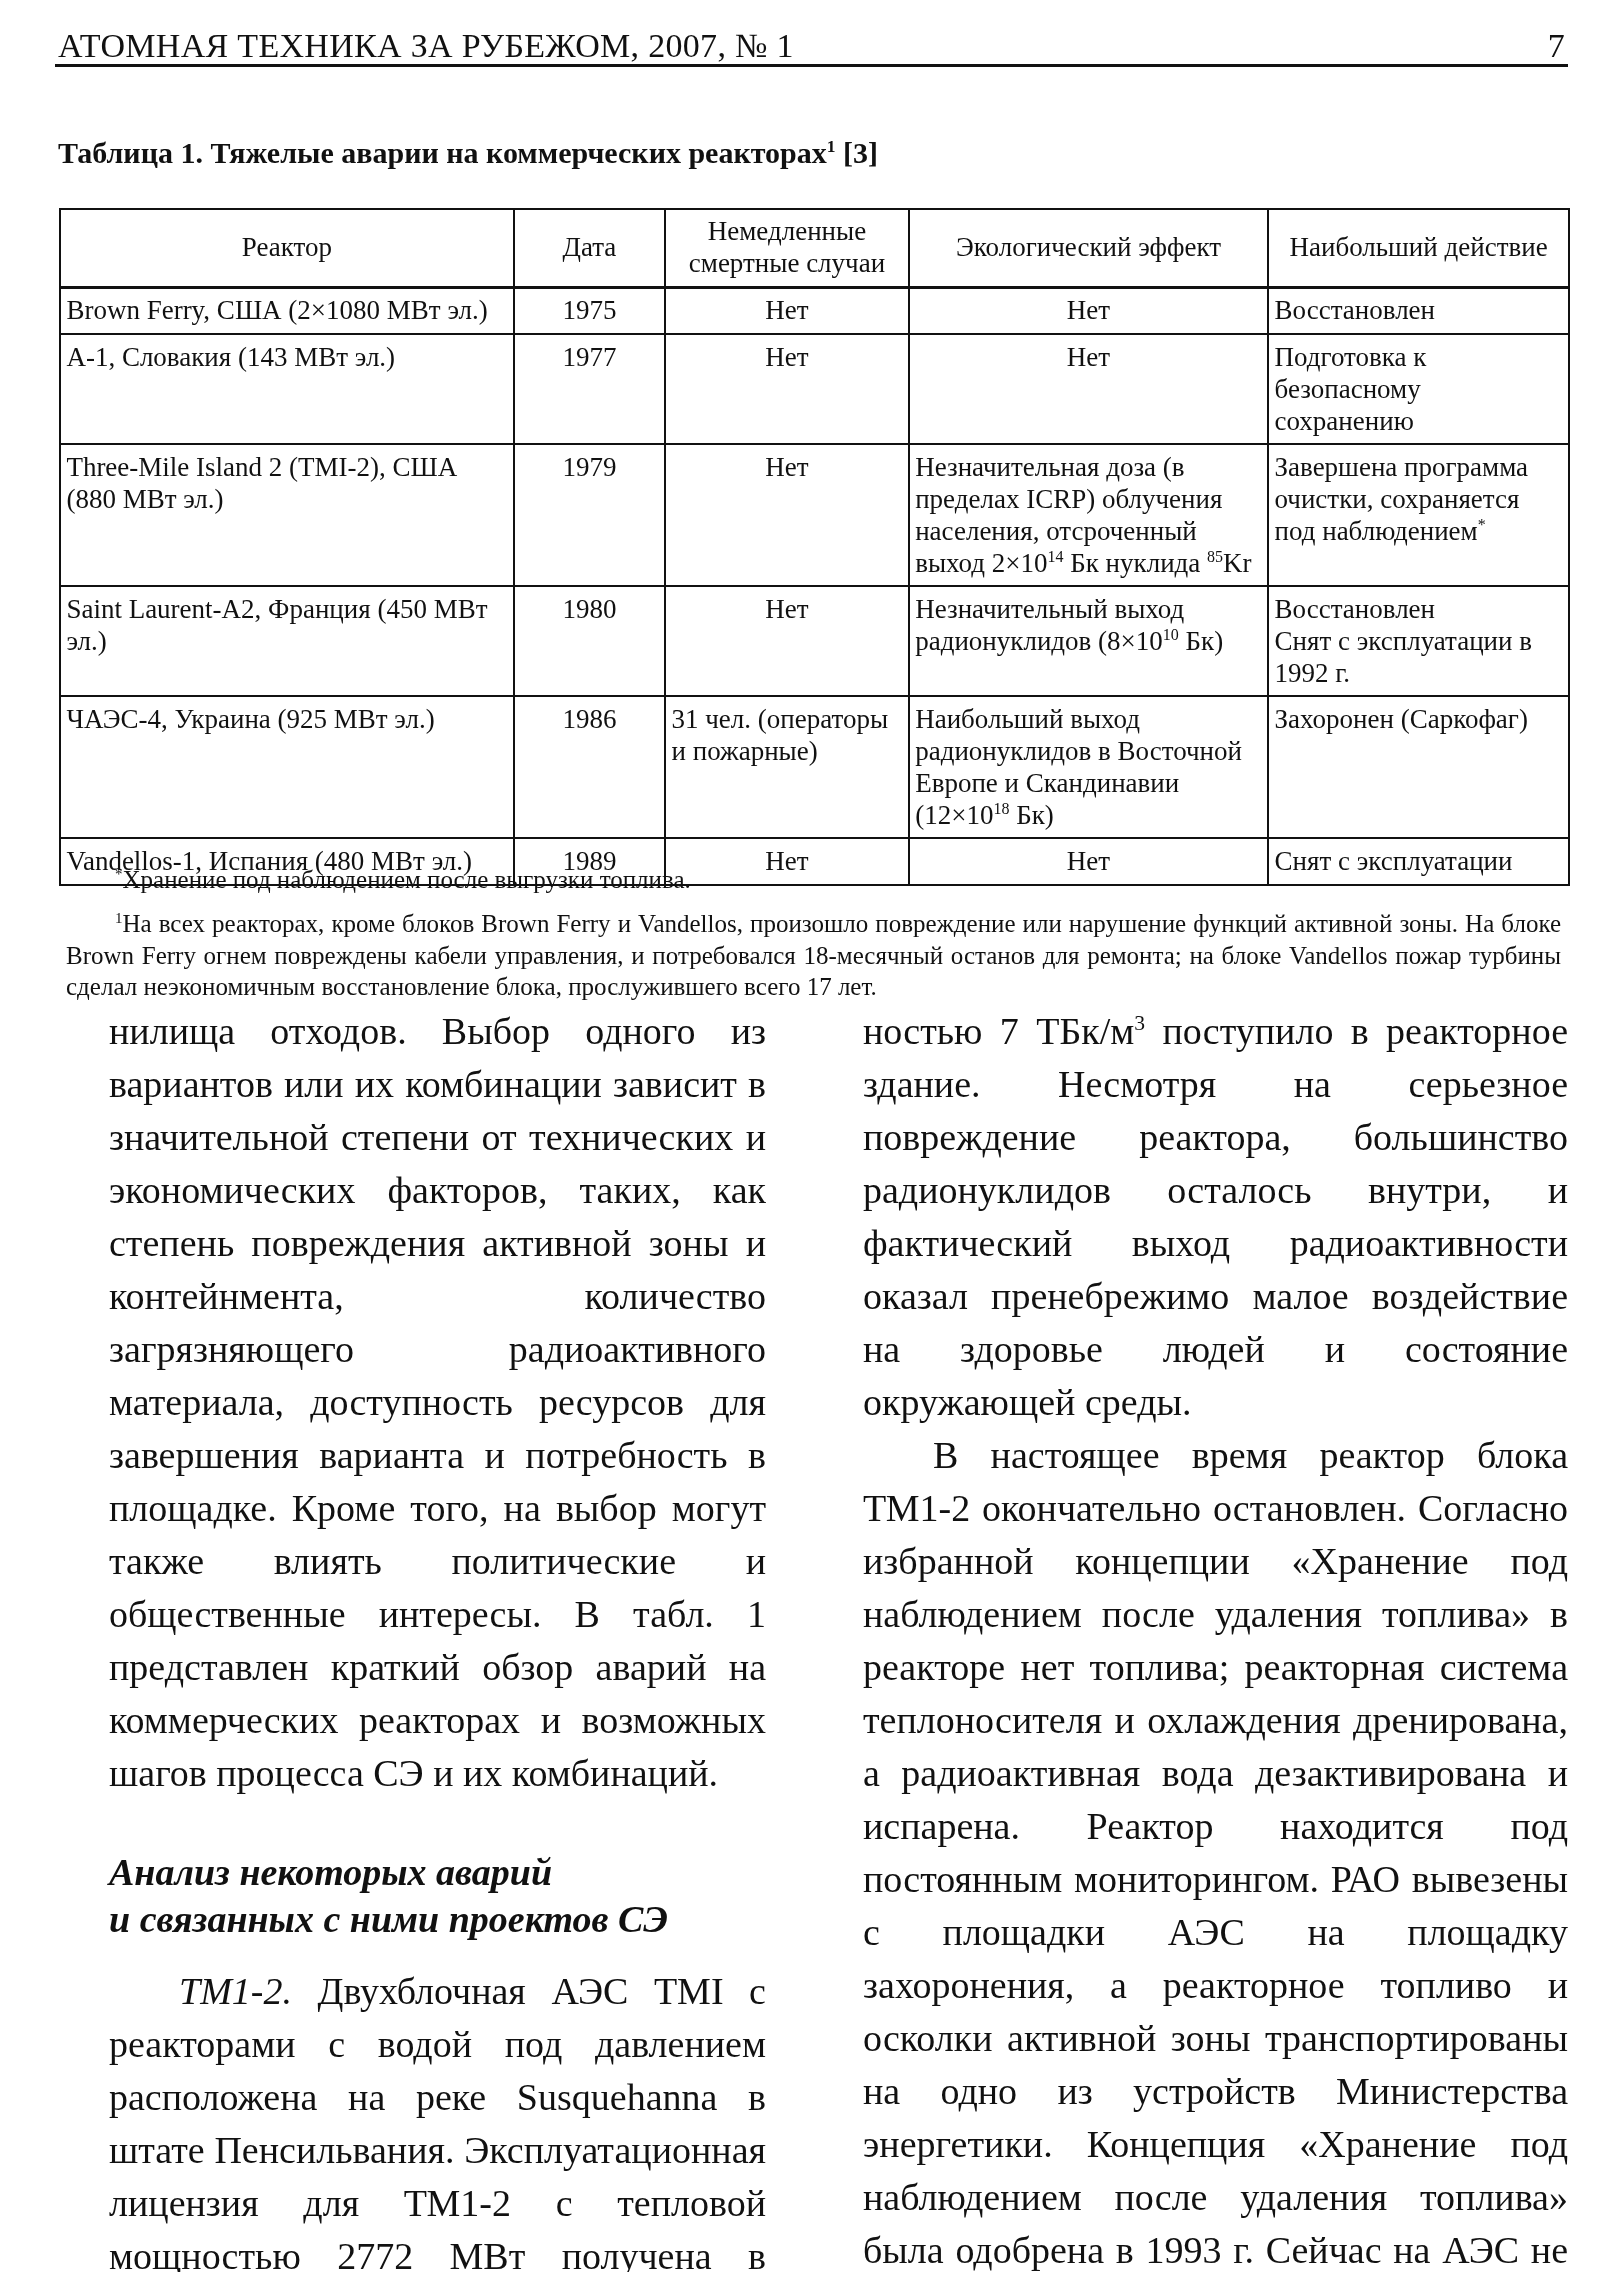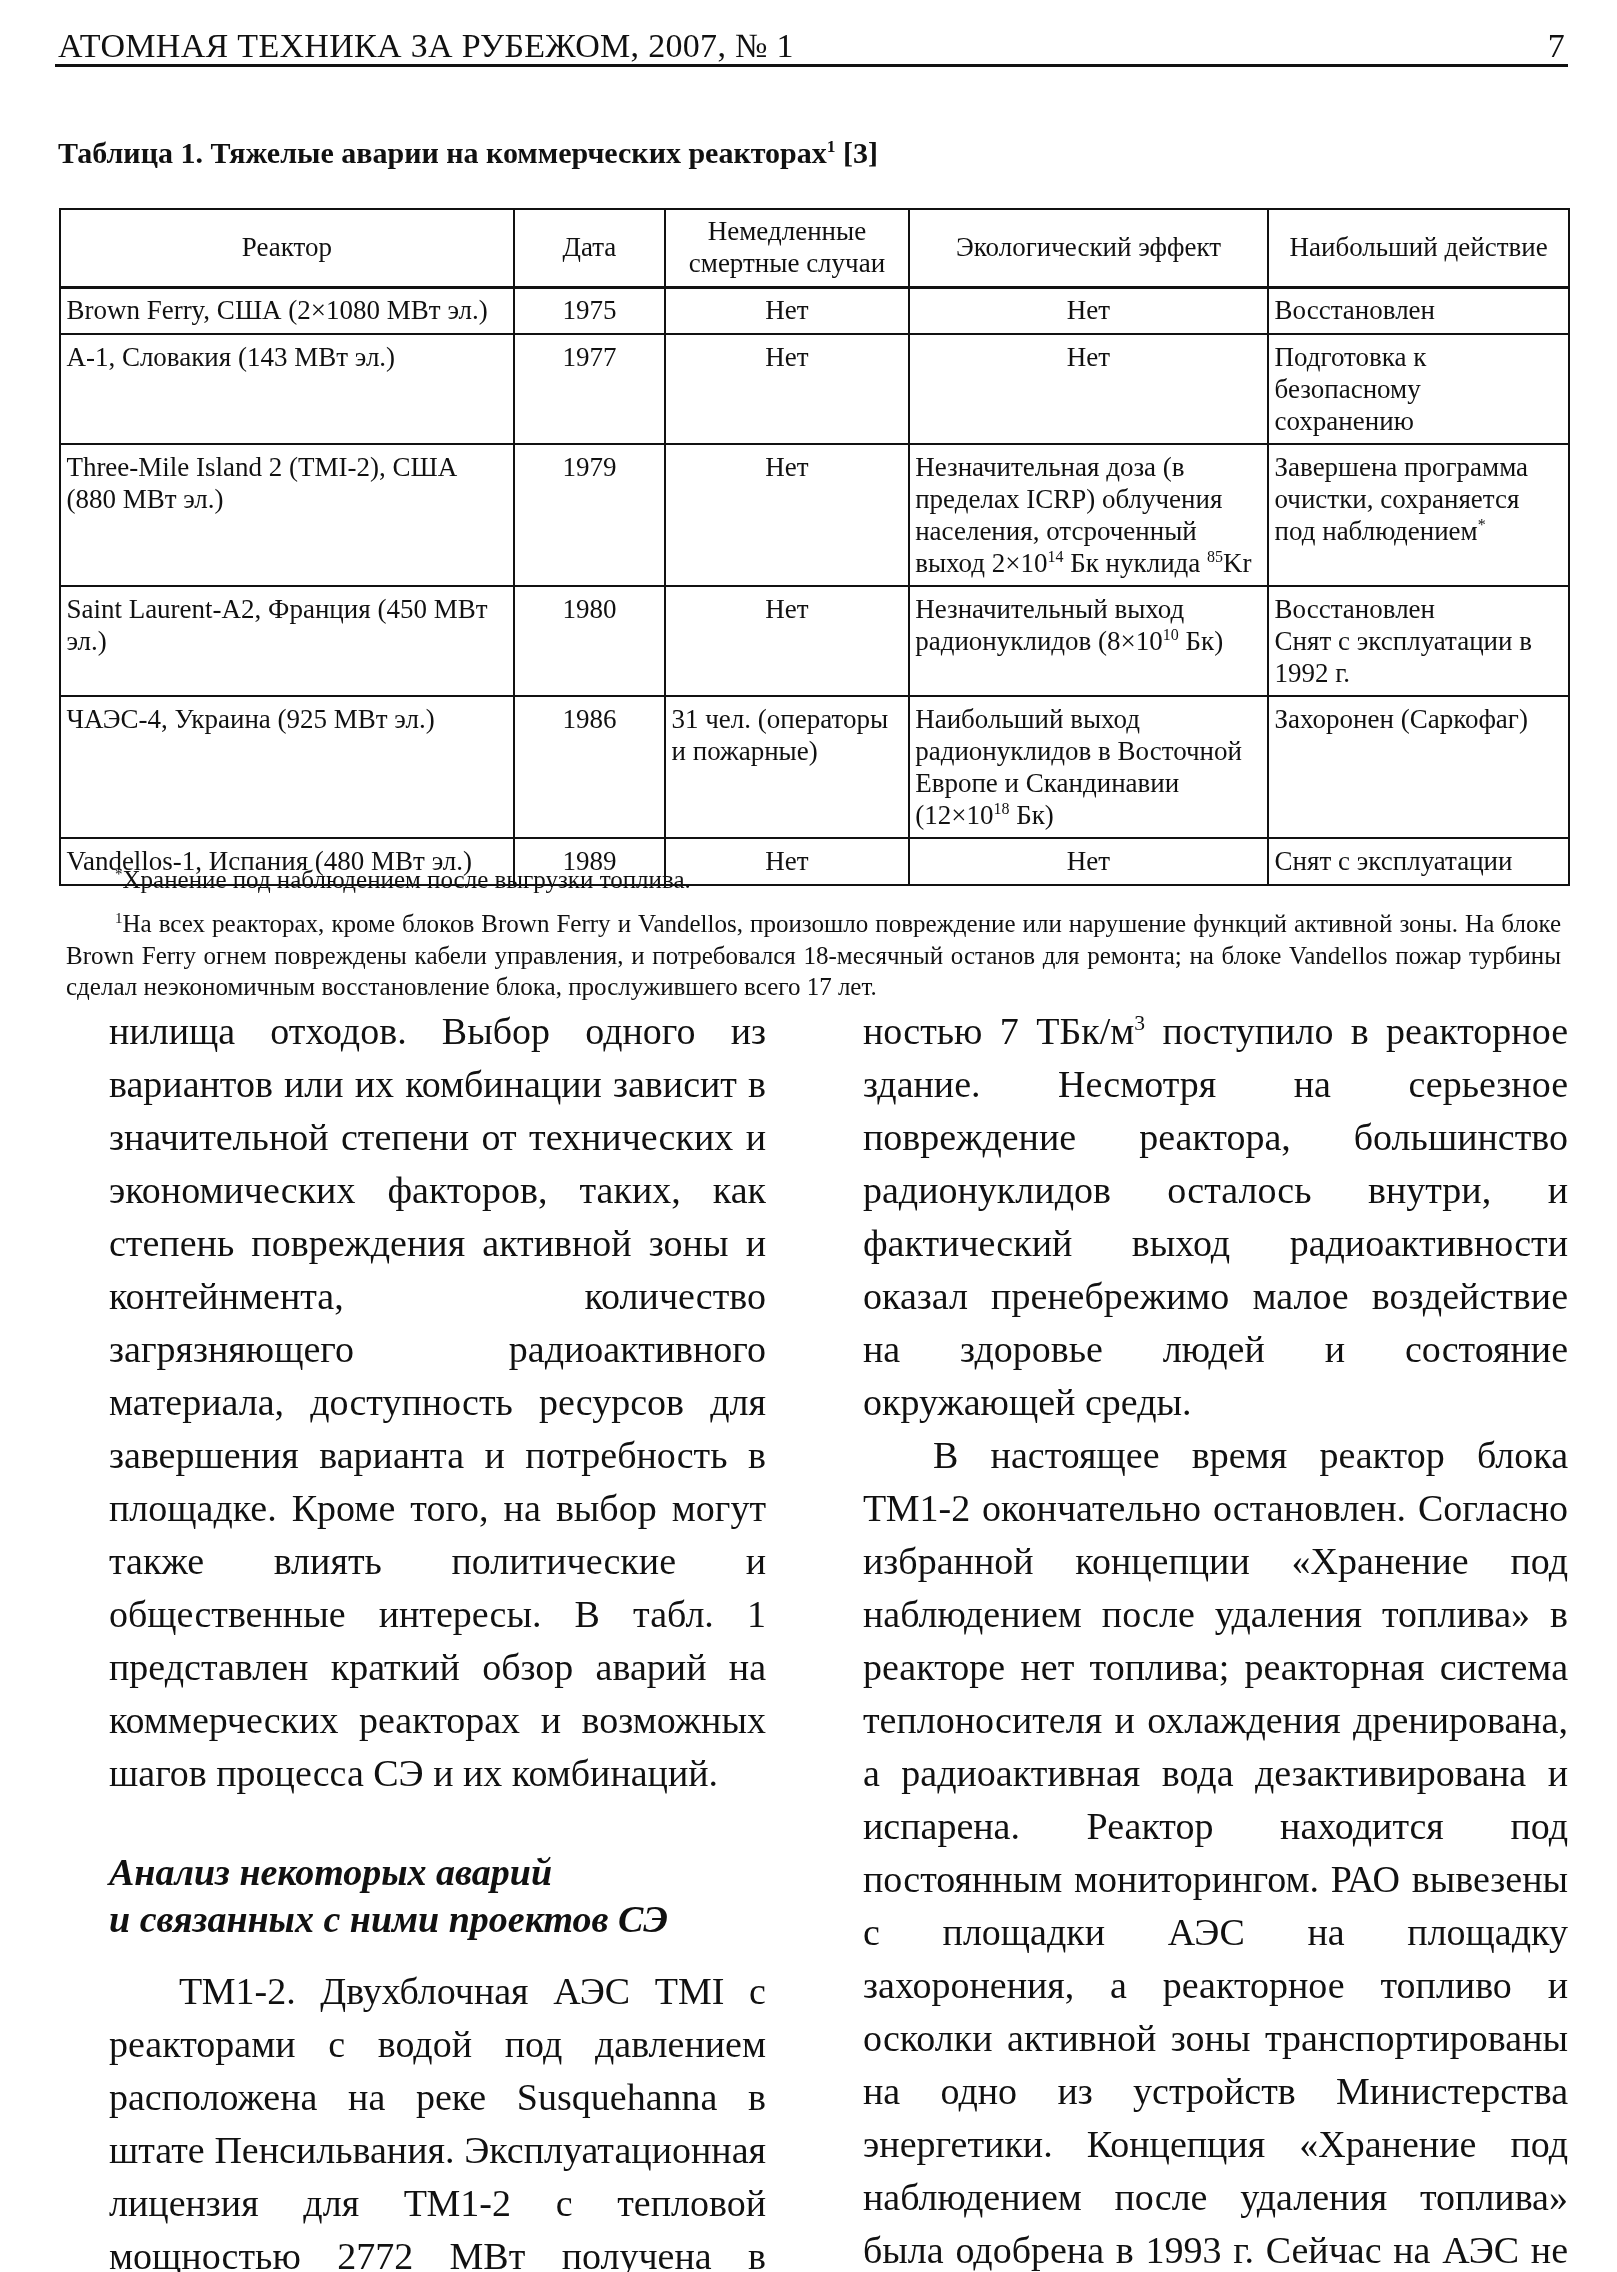--- a/index.html
+++ b/index.html
@@ -52,21 +52,21 @@
   .footnotes sup { font-size: 15px; }
 
   .column {
     position: absolute; top: 1005px; font-size: 38px; line-height: 53px; text-align: justify;
   }
   .col-left { left: 109px; width: 657px; }
   .col-right { left: 863px; width: 705px; }
   .column p { margin: 0; }
   .column .indent { text-indent: 70px; }
   .column sup { font-size: 21.6px; line-height: 0; }
-  .column .it { }
+  .column .it { font-style: italic; }
   .section-heading {
     font-style: italic; font-weight: bold; text-align: left; margin: 49px 0 21.6px 0 !important;
     padding-left: 0px; line-height: 47px;
   }
   .section-heading span { display: block; }
 </style>
 </head>
 <body>
 
 <div class="running-head">

